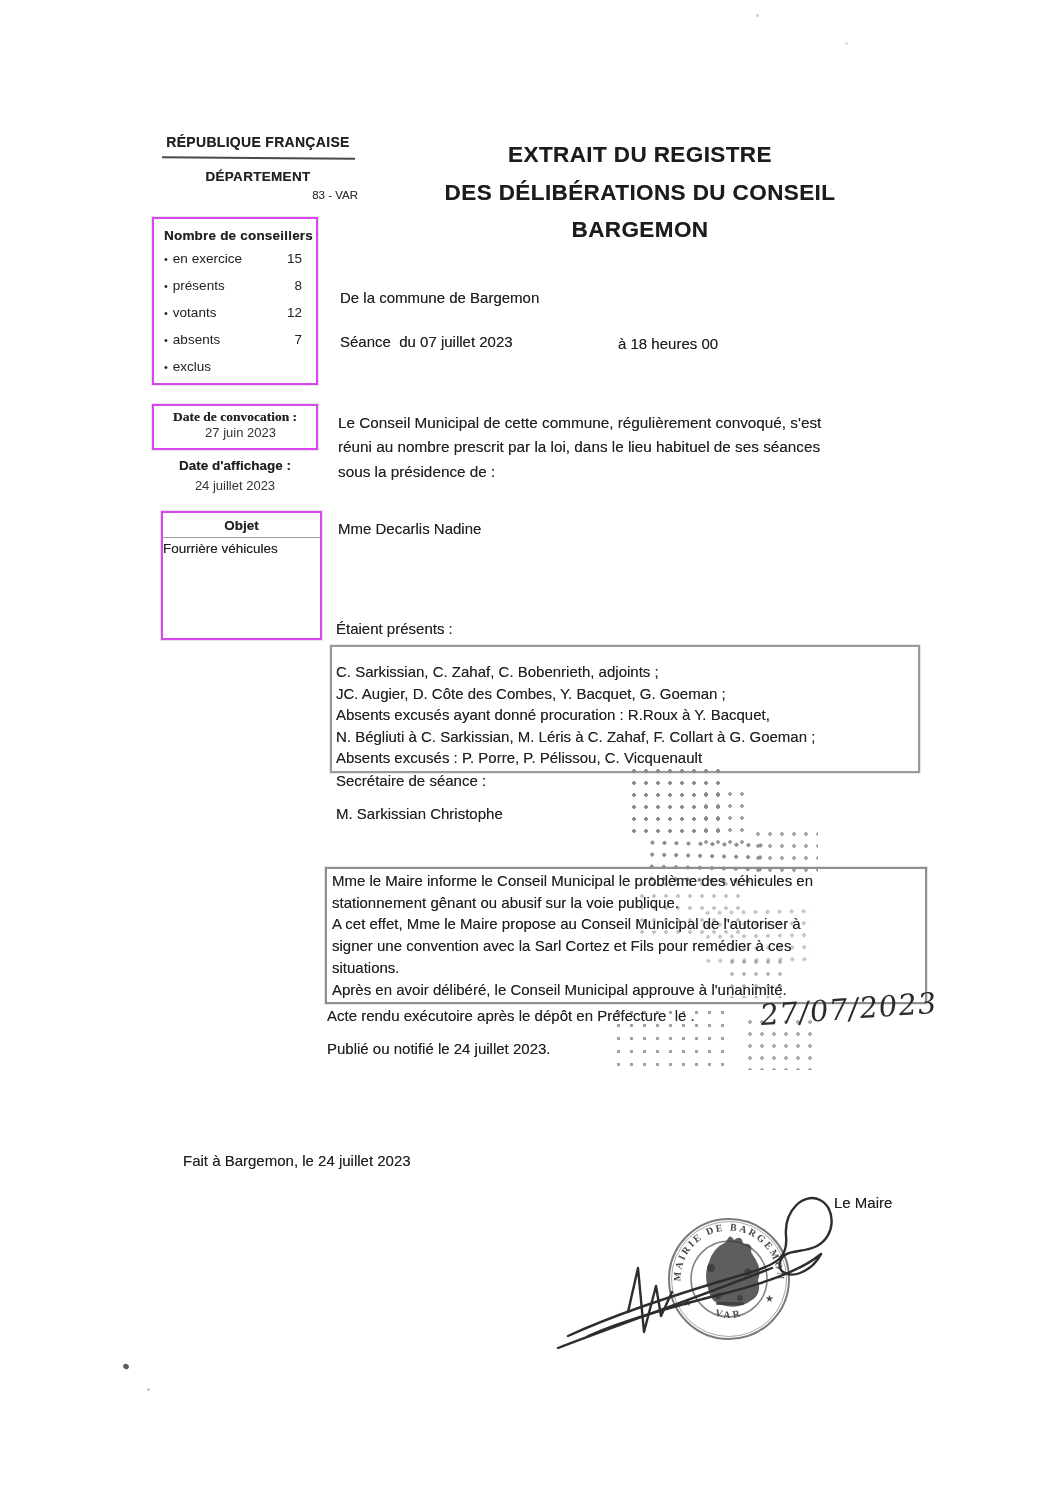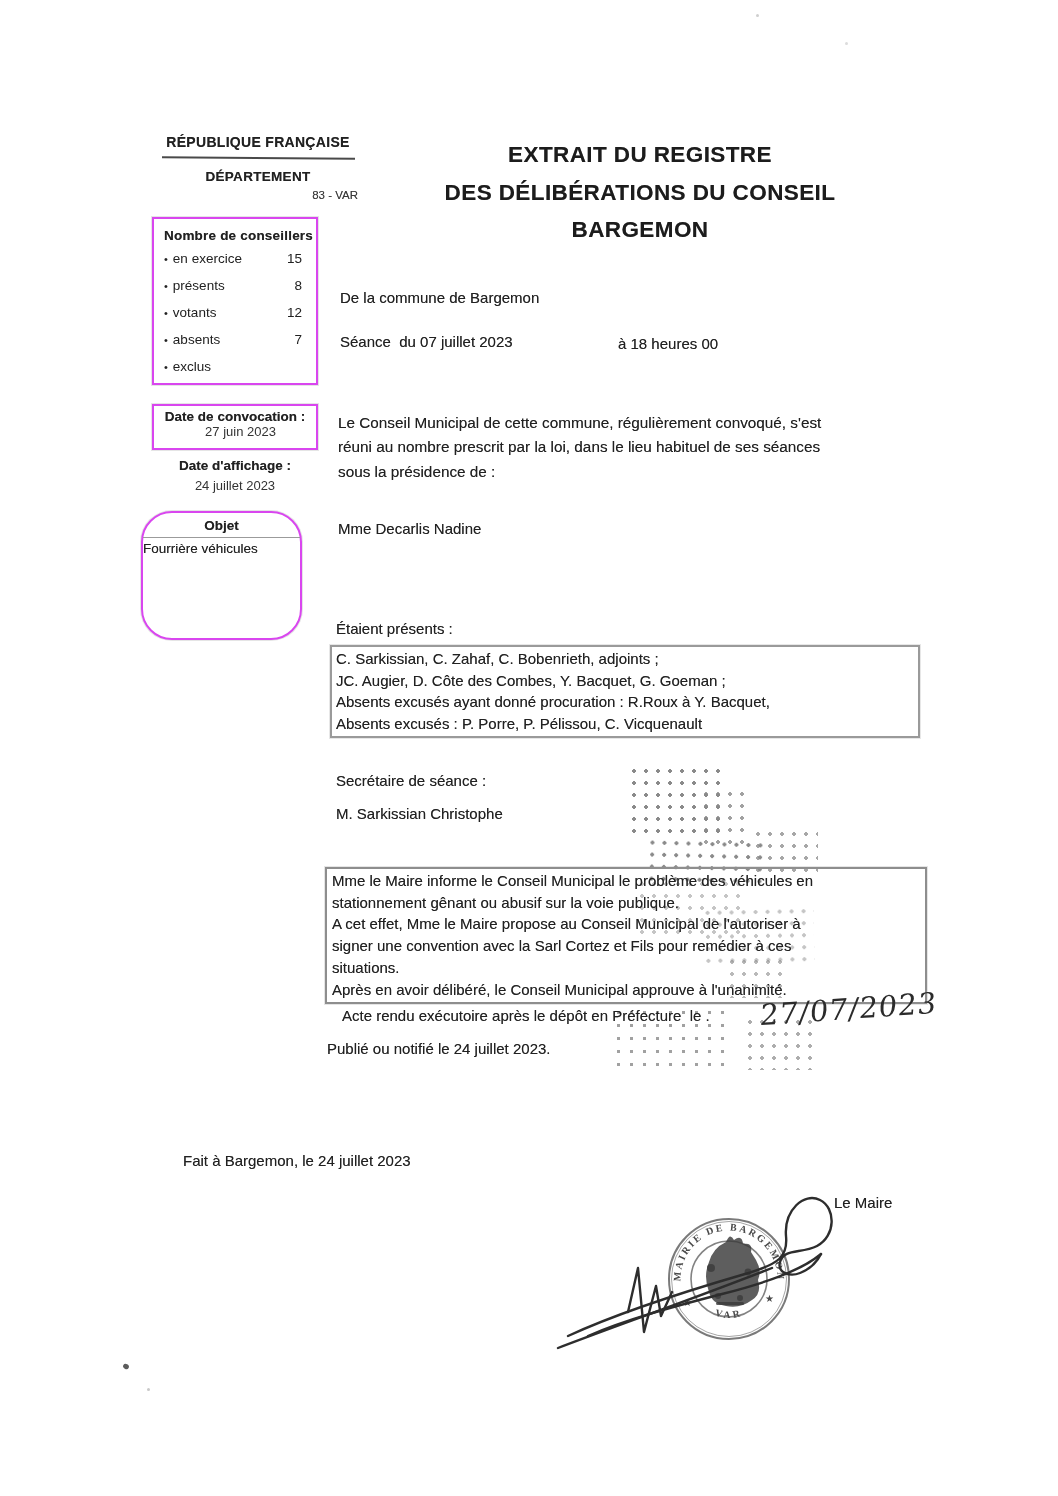--- a/index.html
+++ b/index.html
@@ -23,47 +23,47 @@
     font-size:13.5px;font-weight:bold;letter-spacing:.3px;}
   .dep-value{left:158px;top:189px;width:200px;text-align:right;font-size:11.5px;color:#3a3a3a;}
   .graybox{border:2px solid #d946ef;box-shadow:0 0 0 1px rgba(160,160,160,.28);
     background:#fff;}
   .conseillers{left:152px;top:217px;width:162px;height:164px;}
   .conseillers-header{padding:9px 0 2px 10px;font-size:13.5px;font-weight:bold;letter-spacing:.2px;}
   .c-row{display:flex;justify-content:space-between;padding:0 14px 0 10px;
     font-size:13.5px;height:27px;line-height:27px;}
   .c-row .bullet{margin-right:5px;font-size:11px;}
   .convbox{left:152px;top:404px;width:162px;height:42px;text-align:center;}
-  .convbox .lbl{font-size:13.5px;font-weight:bold;padding-top:3px;}
+  .convbox .lbl{font-size:13.5px;font-weight:bold;padding-top:3px;font-family:Liberation Serif, serif;}
   .convbox .val{font-size:13px;color:#333;padding-left:11px;}
   .affichage-lbl{left:152px;top:458px;width:166px;text-align:center;font-size:13.5px;font-weight:bold;}
   .affichage-val{left:152px;top:478px;width:166px;text-align:center;font-size:13px;color:#333;}
-  .objetbox{left:141px;top:511px;width:157px;height:125px;border-radius:31px;}
+  .objetbox{left:161px;top:511px;width:157px;height:125px;}
   .objet-header{text-align:center;font-size:13.5px;font-weight:bold;padding:5px 0 4px 0;
     border-bottom:1.5px solid #9b9b9b;}
   .objet-val{font-size:13.5px;padding:3px 0 0 1px;margin-left:-1px;}
   
   .doc-title{left:420px;top:136px;width:440px;text-align:center;
     font-size:22.5px;font-weight:bold;line-height:37.5px;letter-spacing:.4px;color:#1c1c1c;}
   .t15{font-size:15px;}
   .commune-line{left:340px;top:289px;}
   .seance-line{left:340px;top:333px;white-space:pre;}
   .heure{left:618px;top:335px;}
   .convoc-par{left:338px;top:411px;width:585px;font-size:15.3px;line-height:24.4px;}
   .presidente{left:338px;top:520px;}
   .etaient{left:336px;top:620px;}
   .presents-box{left:330px;top:645px;width:578px;border:2px solid #9a9a9a;
     box-shadow:0 0 0 1px rgba(160,160,160,.25);
-    font-size:15px;line-height:21.5px;padding:1px 4px 2px 4px;}
+    font-size:15px;line-height:21.5px;padding:14px 4px 2px 4px;}
   .secretaire-lbl{left:336px;top:772px;text-align:center;}
   .secretaire-name{left:336px;top:805px;}
   .delib-box{left:325px;top:867px;width:588px;border:2px solid #8e8e8e;
     box-shadow:0 0 0 1px rgba(150,150,150,.25);
     font-size:15px;line-height:21.7px;padding:1px 5px 2px 5px;background:transparent;}
-  .executoire{left:342px;top:1007px;white-space:pre;}
+  .executoire{left:327px;top:1007px;white-space:pre;}
   .hand-date{left:760px;top:992px;font-family:"DejaVu Serif", serif;
     font-size:29px;color:#2b2b2b;transform:rotate(-4deg) skewX(-9deg);letter-spacing:1px;}
   .publie{left:327px;top:1040px;}
   .fait{left:183px;top:1152px;}
   .maire-lbl{left:834px;top:1194px;}
   
   .dots{position:absolute;pointer-events:none;
     background-image:radial-gradient(circle,#8a8a8a 1.7px,rgba(0,0,0,0) 2px);
     background-size:12px 12px;}
   
@@ -132,20 +132,21 @@
     <div>sous la présidence de :</div>
   </div>
 
   <div class="abs t15 presidente scan">Mme Decarlis Nadine</div>
 
   <div class="abs t15 etaient scan">Étaient présents :</div>
   <div class="abs presents-box scan">
     <div>C. Sarkissian, C. Zahaf, C. Bobenrieth, adjoints ;</div>
     <div>JC. Augier, D. Côte des Combes, Y. Bacquet, G. Goeman ;</div>
     <div>Absents excusés ayant donné procuration : R.Roux à Y. Bacquet,</div>
+    <div>N. Bégliuti à C. Sarkissian, M. Léris à C. Zahaf, F. Collart à G. Goeman ;</div>
     <div>Absents excusés : P. Porre, P. Pélissou, C. Vicquenault</div>
   </div>
 
   <div class="abs t15 secretaire-lbl scan">Secrétaire de séance :</div>
   <div class="abs t15 secretaire-name scan">M. Sarkissian Christophe</div>
 
   <div>
     <div class="dots" style="left:628px;top:765px;width:96px;height:72px;"></div>
     <div class="dots" style="left:700px;top:788px;width:48px;height:62px;opacity:.8;"></div>
     <div class="dots" style="left:646px;top:838px;width:122px;height:46px;transform:rotate(1.5deg);"></div>

